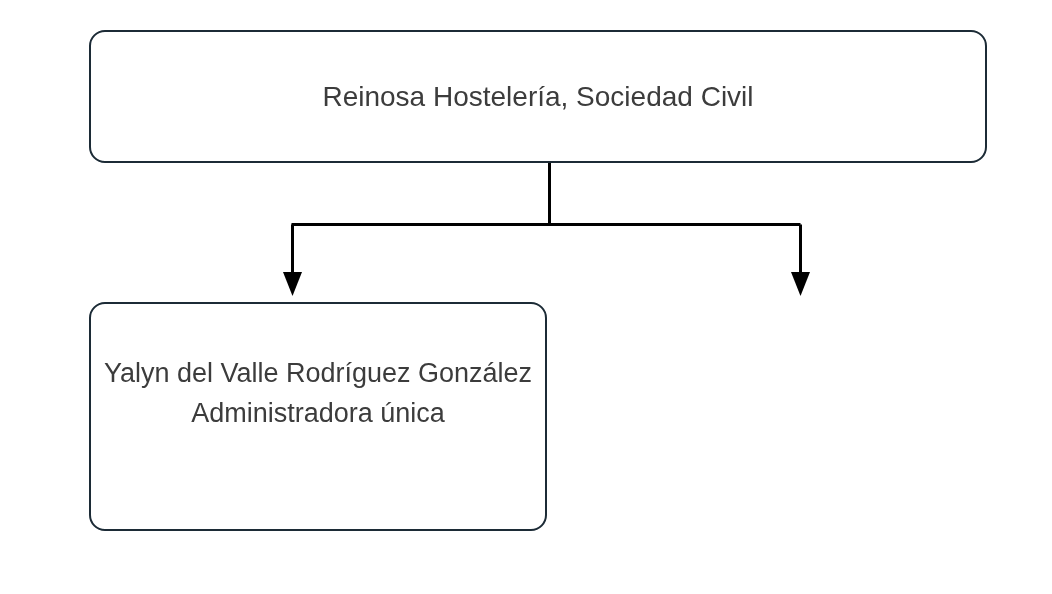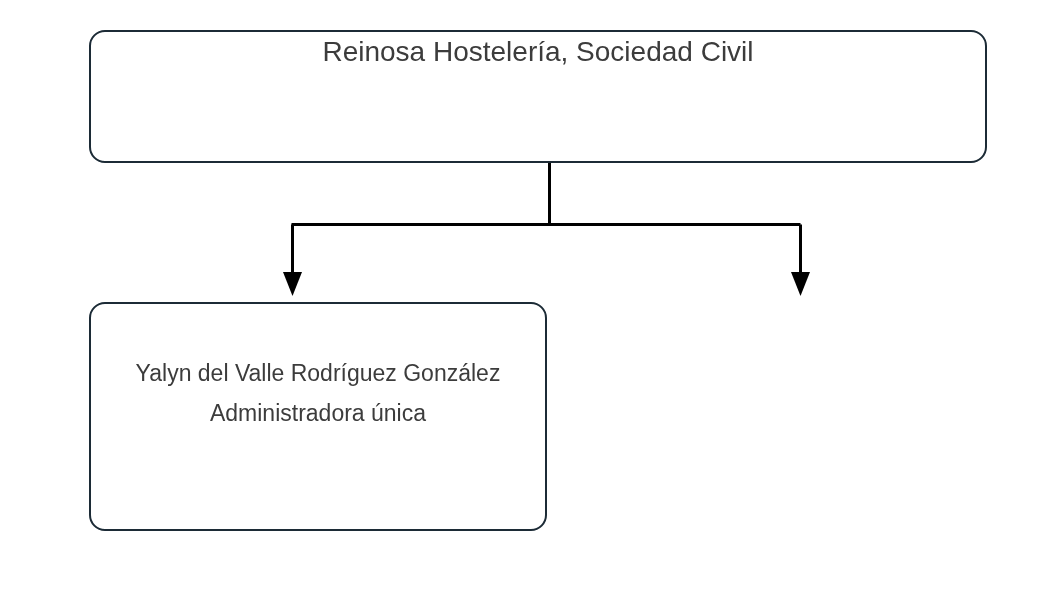--- a/index.html
+++ b/index.html
@@ -34,20 +34,21 @@
     display: flex;
     justify-content: center;
     color: #3c3c3c;
     z-index: 2;
   }
   .node-root {
     left: 89px;
     top: 30px;
     width: 898px;
     height: 133px;
+    align-items: center;
   }
   .node-child {
     top: 302px;
     height: 229px;
     align-items: flex-start;
   }
   .node-left {
     left: 89px;
     width: 458px;
   }
@@ -57,21 +58,21 @@
   }
   .node-label {
     text-align: center;
     white-space: pre-line;
     line-height: 40px;
   }
   .node-root .node-label {
     font-size: 28px;
   }
   .node-child .node-label {
-    font-size: 23px;
+    font-size: 27px;
     padding-top: 49px;
   }
 </style>
 </head>
 <body>
 
 <div id="canvas">
 
   <svg class="connectors" viewBox="0 0 1052 594" width="1052" height="594" xmlns="http://www.w3.org/2000/svg">
     <g stroke="#000000" stroke-width="3" fill="none">

